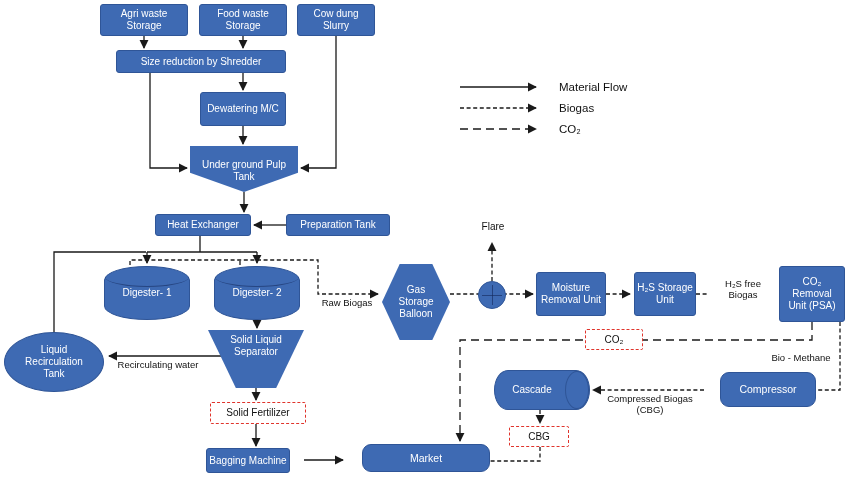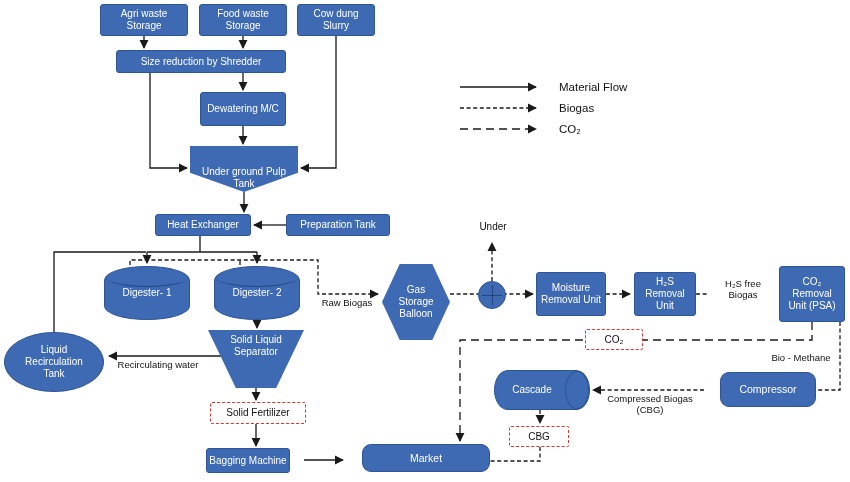--- a/index.html
+++ b/index.html
@@ -9,21 +9,21 @@
   .connector{stroke:var(--line,#1a1a1a);stroke-width:1.3;fill:none;}
   .dash-fine{stroke-dasharray:4 2.6;}
   .dash-coarse{stroke-dasharray:8 5;}
   #arrowhead path{fill:var(--line,#1a1a1a);}
   .node{position:absolute;z-index:1;display:flex;align-items:center;justify-content:center;
         text-align:center;color:var(--node-text,#fff);background:var(--node-fill,#3e6ab3);
         border:1px solid var(--node-border,#2f5597);font-size:10px;line-height:1.18;
         box-sizing:border-box;border-radius:3px;padding:2px;}
   .rounded{border-radius:9px;font-size:10.5px;margin-left:16px;}
   .shape-pent{clip-path:polygon(0 0,100% 0,100% 58%,50% 100%,0 58%);border:none;border-radius:0;
-        align-items:flex-end;padding-top:6px;}
+        align-items:center;padding-top:6px;}
   .shape-hex{clip-path:polygon(26% 0,74% 0,100% 50%,74% 100%,26% 100%,0 50%);border:none;border-radius:0;padding:0 10px;}
   .shape-trap{clip-path:polygon(0 0,100% 0,71% 100%,29% 100%);border:none;border-radius:0;
         align-items:flex-start;padding:4px 18px 0;}
   .shape-ellipse{border-radius:50%;padding:0 9px;}
   .shape-cyl{border-radius:50%/26%;}
   .shape-cyl::before{content:"";position:absolute;left:0;top:0;width:100%;height:20px;
         border-radius:50%;border-bottom:1px solid rgba(20,40,90,.55);box-sizing:border-box;}
   .shape-hcyl{border-radius:14px/20px;padding-right:22px;}
   .shape-hcyl::after{content:"";position:absolute;right:0;top:0;width:24px;height:100%;
         border-radius:50%;background:var(--node-fill,#3e6ab3);border:1px solid var(--node-border,#2f5597);box-sizing:border-box;}
@@ -110,21 +110,21 @@
       <span>Digester- 2</span>
     </div>
   <div class="node shape-hex" style="left:382px;top:264px;width:68px;height:76px;">
       <span>Gas Storage Balloon</span>
     </div>
   <div class="node circle" style="left:478px;top:281px;width:28px;height:28px;"></div>
   <div class="node" style="left:536px;top:272px;width:70px;height:44px;">
       <span>Moisture Removal Unit</span>
     </div>
   <div class="node" style="left:634px;top:272px;width:62px;height:44px;">
-      <span>H₂S Removal Unit</span>
+      <span>H₂S Storage Unit</span>
     </div>
   <div class="node" style="left:779px;top:266px;width:66px;height:56px;">
       <span>CO₂ Removal Unit (PSA)</span>
     </div>
   <div class="node shape-ellipse" style="left:4px;top:332px;width:100px;height:60px;">
       <span>Liquid Recirculation Tank</span>
     </div>
   <div class="node shape-trap" style="left:208px;top:330px;width:96px;height:58px;">
       <span>Solid Liquid Separator</span>
     </div>
@@ -143,21 +143,21 @@
   <div class="node red-box" style="left:509px;top:426px;width:60px;height:21px;">
       <span>CBG</span>
     </div>
   <div class="node rounded" style="left:704px;top:372px;width:96px;height:35px;">
       <span>Compressor</span>
     </div>
   <div class="node red-box" style="left:585px;top:329px;width:58px;height:21px;">
       <span>CO₂</span>
     </div>
 
-  <div class="edge-label" style="left:476px;top:221px;width:34px;font-size:10px;">Under</div>
+  <div class="edge-label" style="left:476px;top:221px;width:34px;font-size:10px;">Flare</div>
   <div class="edge-label" style="left:316px;top:297px;width:62px;">Raw Biogas</div>
   <div class="edge-label bg-white" style="left:708px;top:278px;width:70px;">
     <div>H₂S free</div>
     <div>Biogas</div>
   </div>
   <div class="edge-label" style="left:766px;top:352px;width:70px;">Bio - Methane</div>
   <div class="edge-label" style="left:110px;top:359px;width:96px;">Recirculating water</div>
   <div class="edge-label" style="left:598px;top:393px;width:104px;">
     <div>Compressed Biogas</div>
     <div>(CBG)</div>

